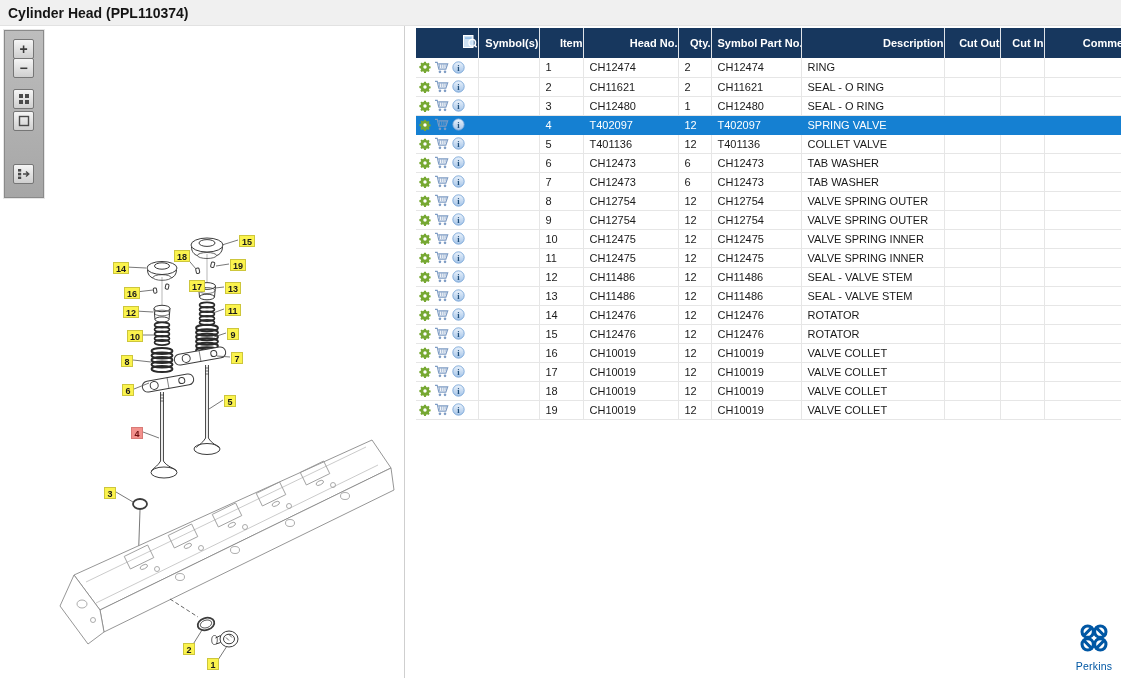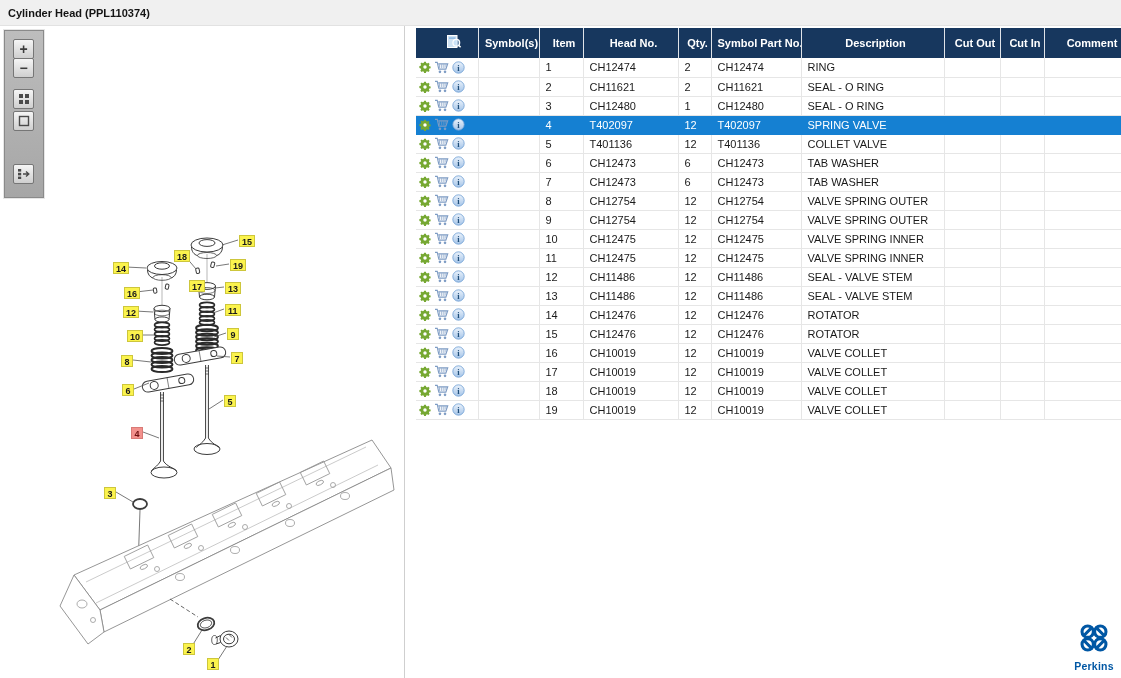--- a/index.html
+++ b/index.html
@@ -6,21 +6,21 @@
   body{
     width:1121px;height:678px;position:relative;overflow:hidden;
     background:#ffffff;font-family:"Liberation Sans",sans-serif;
     -webkit-font-smoothing:antialiased;
   }
   
   .titlebar{
     position:absolute;top:0;left:0;width:100%;height:26px;
     background:#f0f0f0;border-bottom:1px solid #e2e2e2;
     display:flex;align-items:center;padding-left:8px;box-sizing:border-box;
-    font-size:11px;font-weight:bold;color:#141414;
+    font-size:14px;font-weight:bold;color:#141414;
   }
   
   .left-panel{position:absolute;top:26px;left:0;width:404px;height:652px;background:#fff;}
   .pane-divider{position:absolute;top:26px;left:404px;width:1px;height:652px;background:#cfcfcf;}
   .diagram-svg{position:absolute;top:0;left:0;}
   
   .zoom-toolbar{
     position:absolute;left:4px;top:4px;width:38px;height:166px;
     background:linear-gradient(180deg,#bdbdbd,#a6a6a6);
     border:1px solid #8a8a8a;outline:1px solid #e6e6e6;
@@ -40,36 +40,36 @@
     background:#fbf34d;border:1px solid #cdc63c;
     font-size:9px;font-weight:bold;color:#1a1a1a;
     text-align:center;line-height:12px;box-sizing:border-box;cursor:pointer;
   }
   .callout.selected{background:#f2918d;border-color:#d97a76;color:#6e0f0f;}
   
   .table-wrap{position:absolute;top:28px;left:416px;width:705px;overflow:hidden;}
   table.parts{border-collapse:collapse;table-layout:fixed;width:718px;}
   table.parts th{
     background:#17375e;color:#ffffff;font-size:11px;font-weight:bold;
-    height:30px;text-align:center;padding:0 0 0 6px;
+    height:30px;text-align:right;padding:0 0 0 6px;
     border-right:1px solid #dfe3e8;white-space:nowrap;overflow:hidden;box-sizing:border-box;
   }
   table.parts th.icon-head{padding-left:14px;}
   table.parts td{
     height:19px;font-size:11px;color:#1a1a1a;background:#fff;
     border-right:1px solid #e6e6e6;border-bottom:1px solid #e6e6e6;
     padding:0 0 0 6px;white-space:nowrap;overflow:hidden;box-sizing:border-box;
   }
   table.parts td.icons{padding-left:3px;}
   .icon-strip{display:flex;align-items:center;gap:3px;}
   .icon-strip .ric{display:inline-flex;cursor:pointer;}
   tr.selected td{background:#1580d2;color:#ffffff;border-right-color:#1580d2;border-bottom-color:#1580d2;}
   
   .brand{position:absolute;left:1071px;top:620px;width:46px;text-align:center;}
-  .brand-text{font-size:10.5px;font-weight:bold;color:#0057a4;margin-top:0px;letter-spacing:0.2px;}
+  .brand-text{font-size:10.5px;font-weight:normal;color:#0057a4;margin-top:0px;letter-spacing:0.2px;}
 </style>
 </head>
 <body>
 
 <div class="titlebar">
   <span>Cylinder Head (PPL110374)</span>
 </div>
 
 <div class="left-panel">
 

